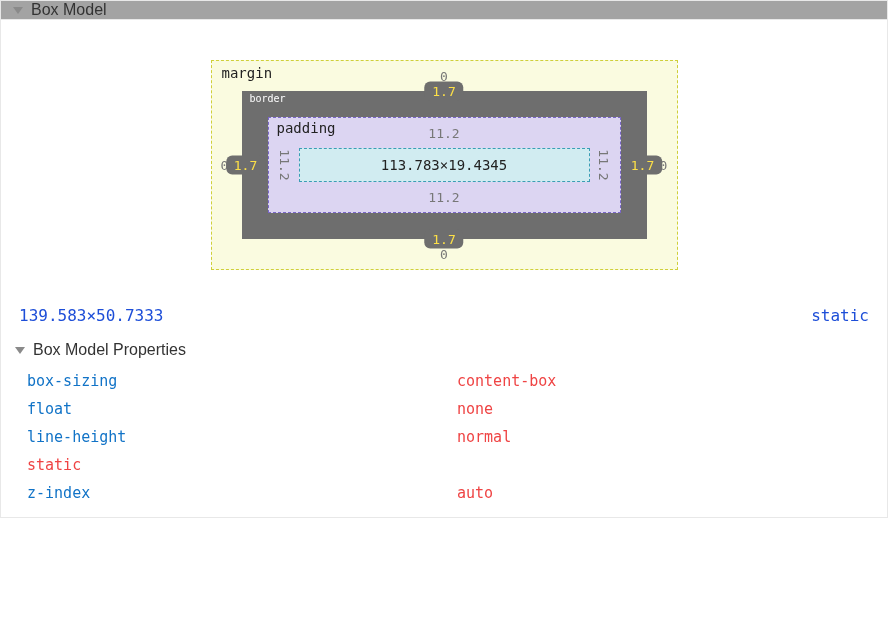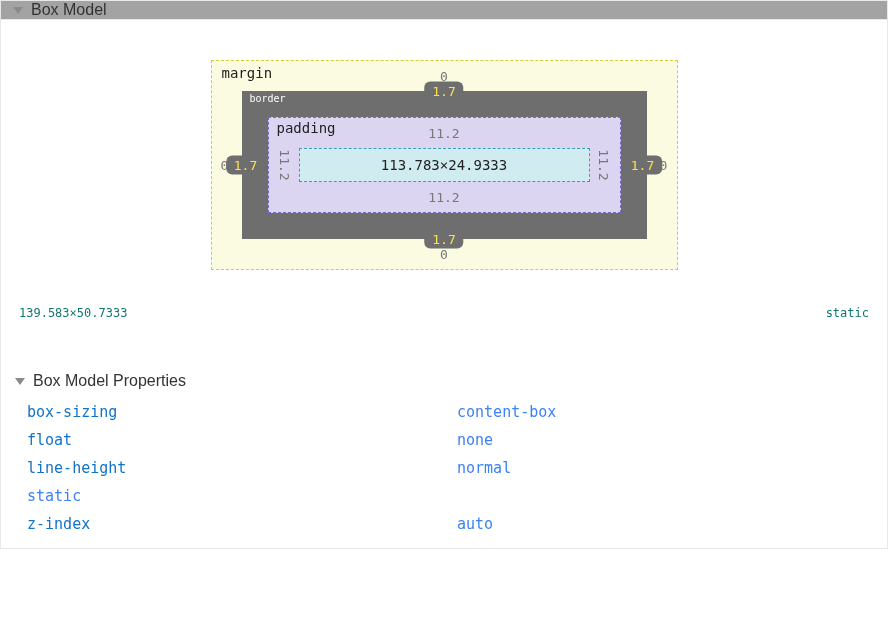--- a/index.html
+++ b/index.html
@@ -26,21 +26,20 @@
   }
   .sub-section-header {
     display: flex;
     align-items: center;
     gap: 6px;
     padding: 4px 14px 4px 14px;
     font-size: 16px;
     color: #333;
     cursor: pointer;
     user-select: none;
-    margin-top: 36px;
   }
   .twisty {
     width: 0; height: 0;
     border-left: 5px solid transparent;
     border-right: 5px solid transparent;
     border-top: 7px solid #8a8a8a;
     margin-right: 2px;
   }
   .box-model-area {
     display: flex;
@@ -108,34 +107,34 @@
     border-radius: 6px;
     transform: translate(-50%, -50%);
     font-family: "Consolas","Menlo",monospace;
     z-index: 6;
   }
   .info-row {
     display: flex;
     justify-content: space-between;
     padding: 6px 18px 12px 18px;
     font-family: "Consolas","Menlo",monospace;
-    font-size: 12px;
-    color: #0f766e;
+    font-size: 16px;
+    color: #1d4ed8;
   }
   .props {
     padding: 4px 0 10px 0;
   }
   .prop-row {
     display: flex;
     padding: 5px 8px 5px 26px;
     font-family: "Consolas","Menlo",monospace;
     font-size: 15px;
   }
   .prop-name { color: #1173c7; width: 430px; }
-  .prop-val  { color: #3b82f6; }
+  .prop-val  { color: #ef4444; }
 </style>
 </head>
 <body>
 
 <div class="panel">
 
   <div class="section-header">
     <span class="twisty"></span>
     <span>Box Model</span>
   </div>
@@ -154,21 +153,21 @@
 
         <div class="padding-box">
           <span class="layer-label">padding</span>
 
           <span class="edge-val" style="left:50%; top:15px;">11.2</span>
           <span class="edge-val" style="left:50%; top:calc(100% - 15px);">11.2</span>
           <span class="edge-val vert" style="left:16px; top:50%;">11.2</span>
           <span class="edge-val vert" style="left:calc(100% - 16px); top:50%;">11.2</span>
 
           <div class="content-box">
-            <span>113.783×24.9333</span>
+            <span>113.783×19.4345</span>
           </div>
         </div>
       </div>
 
       <span class="badge" style="left:50%; top:30px;">1.7</span>
       <span class="badge" style="left:50%; top:calc(100% - 30px);">1.7</span>
       <span class="badge" style="left:34px; top:50%;">1.7</span>
       <span class="badge" style="left:calc(100% - 34px); top:50%;">1.7</span>
     </div>
   </div>

